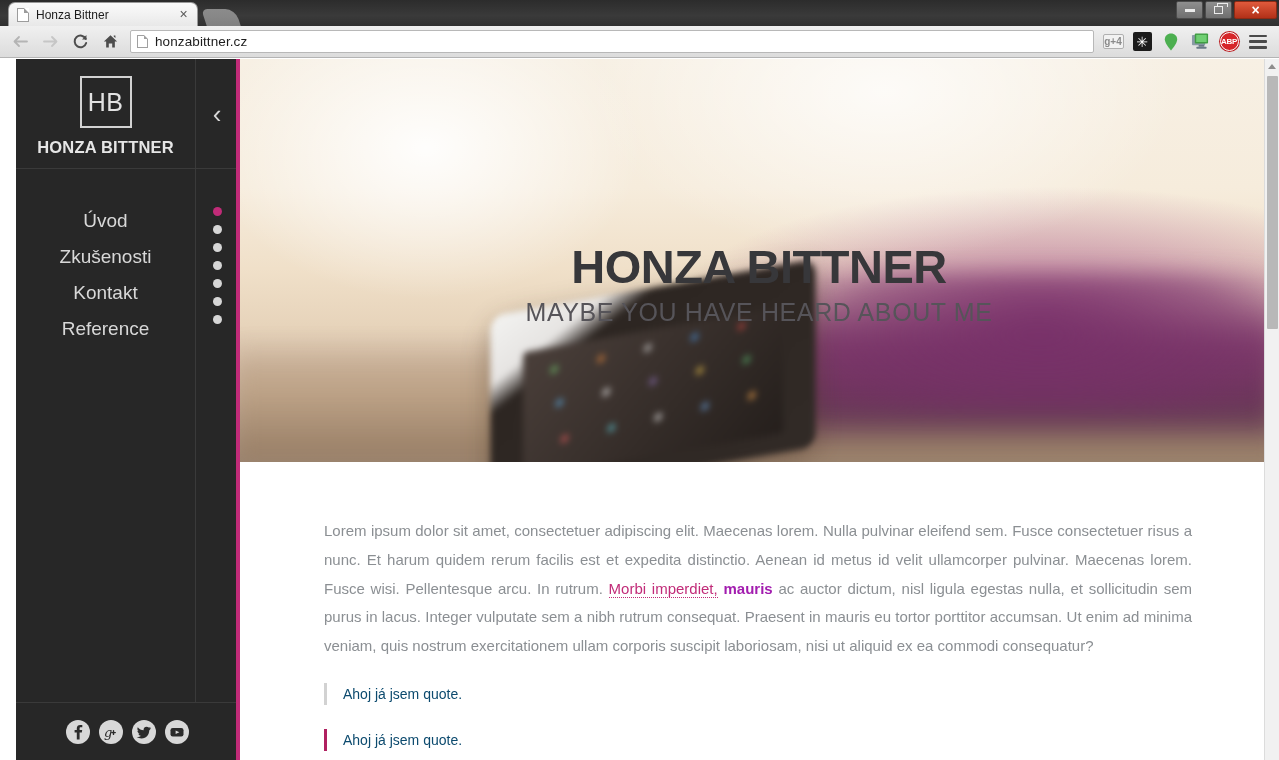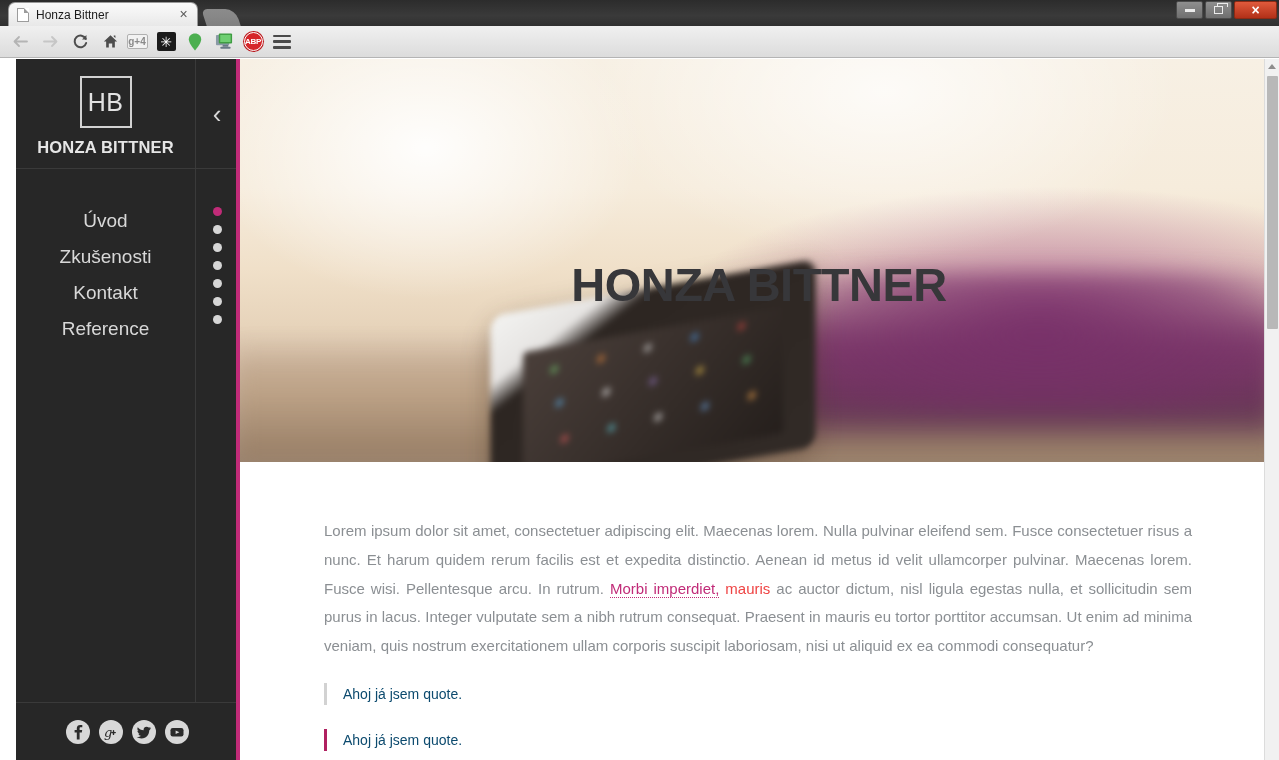--- a/index.html
+++ b/index.html
@@ -308,21 +308,21 @@
   }
   .body-text {
     font-size: 15px; line-height: 1.92;
     color: #8b8f93;
     text-align: justify;
   }
   .body-text a.pink {
     color: #c12b78; text-decoration: none;
     border-bottom: 1px dotted #c12b78;
   }
-  .body-text strong.pink { color: #ef4444; font-weight: normal; }
+  .body-text strong.pink { color: #a21caf; font-weight: bold; }
 
   .quote {
     margin-top: 22px;
     border-left: 3px solid #d2d2d2;
     padding: 3px 0 3px 16px;
     color: #0c4a6e; font-size: 14px;
   }
   .quote.accent { border-left-color: #b02060; margin-top: 24px; }
 
   
@@ -383,20 +383,24 @@
         <path d="M15.3 2.2 L15.3 6.9 L10.6 6.9 Z" fill="#4d4d4d"></path>
       </svg>
     </div>
     <div class="navbtn">
       <svg width="17" height="17" viewBox="0 0 18 18">
         <path d="M9 2.4 L16 9 L13.6 9 L13.6 15.4 L10.8 15.4 L10.8 11.2 L7.2 11.2 L7.2 15.4 L4.4 15.4 L4.4 9 L2 9 Z" fill="#4d4d4d"></path>
         <path d="M12.4 2.6 L14.2 2.6 L14.2 5.2 L12.4 3.8 Z" fill="#4d4d4d"></path>
       </svg>
     </div>
 
+    <div class="omnibox">
+      <span class="omni-favicon"></span>
+      <span class="omni-url">honzabittner.cz</span>
+    </div>
 
     <div class="ext-icons">
       <div class="ext">
         <span class="gplus">g+4</span>
       </div>
       <div class="ext">
         <span class="puzzle">✳</span>
       </div>
       <div class="ext">
         <svg class="pin-ico" viewBox="0 0 14 18">
@@ -490,20 +494,21 @@
 
         <section class="hero">
           <div class="hero-desk"></div>
           <div class="hero-purple2"></div>
           <div class="hero-purple"></div>
           <div class="phone">
             <div class="phone-screen"></div>
           </div>
           <div class="hero-text">
             <h1 class="hero-title">HONZA BITTNER</h1>
+            <div class="hero-sub">MAYBE YOU HAVE HEARD ABOUT ME</div>
           </div>
         </section>
 
         <section class="article">
           <p class="body-text"><span>Lorem ipsum dolor sit amet, consectetuer adipiscing elit. Maecenas lorem. Nulla pulvinar eleifend sem. Fusce consectetuer risus a nunc. Et harum quidem rerum facilis est et expedita distinctio. Aenean id metus id velit ullamcorper pulvinar. Maecenas lorem. Fusce wisi. Pellentesque arcu. In rutrum. </span><a class="pink" href="#">Morbi imperdiet,</a> <strong class="pink">mauris</strong><span> ac auctor dictum, nisl ligula egestas nulla, et sollicitudin sem purus in lacus. Integer vulputate sem a nibh rutrum consequat. Praesent in mauris eu tortor porttitor accumsan. Ut enim ad minima veniam, quis nostrum exercitationem ullam corporis suscipit laboriosam, nisi ut aliquid ex ea commodi consequatur?</span></p>
 
           <blockquote class="quote">
             <span>Ahoj já jsem quote.</span>
           </blockquote>
           <blockquote class="quote accent">

